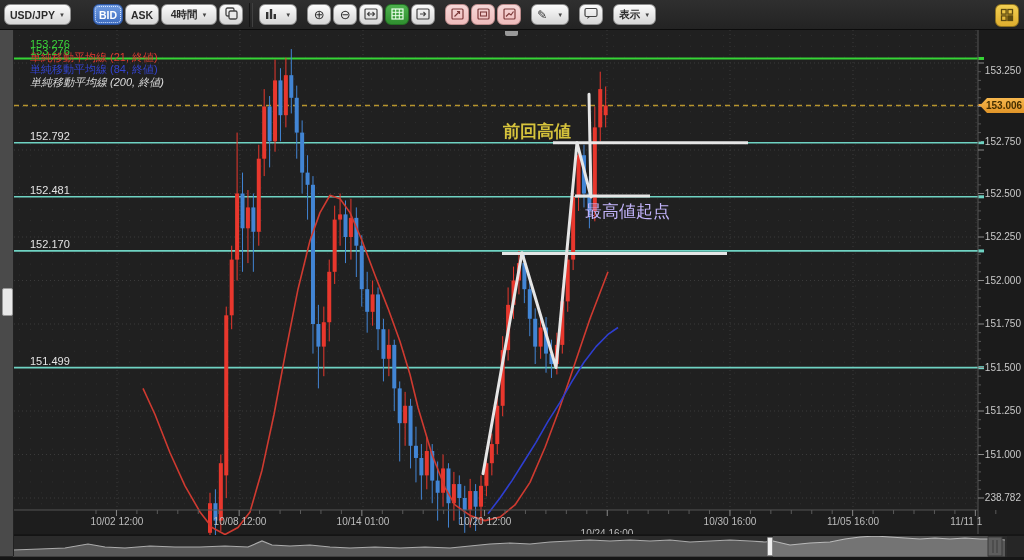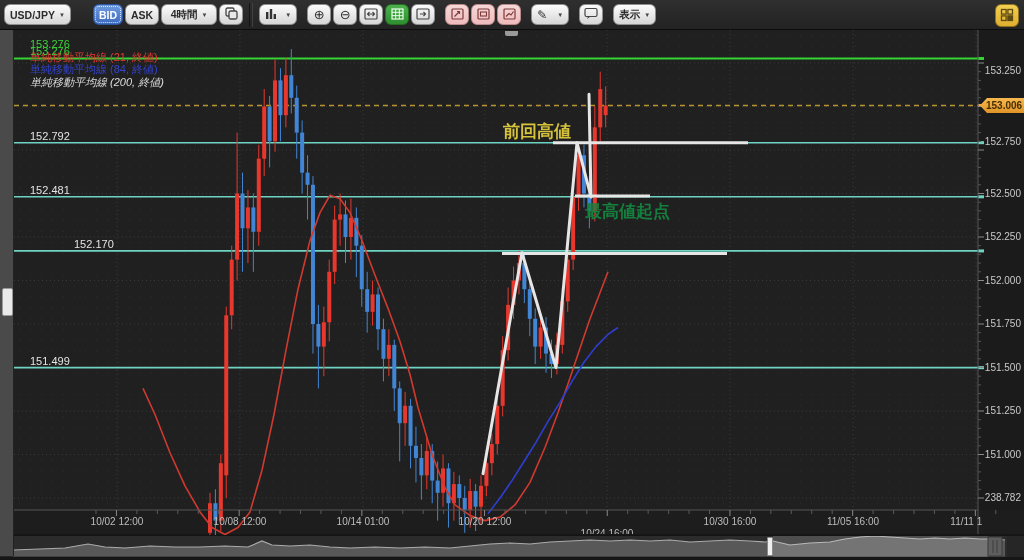--- a/index.html
+++ b/index.html
@@ -39,21 +39,21 @@
   #scene{position:absolute;left:0;top:0;width:1024px;height:560px;z-index:1;}
   
   .ovl{position:absolute;z-index:2;white-space:nowrap;}
   #legend{left:30px;top:38px;font-size:11px;line-height:12.5px;}
   #legend .lg-green{color:#3ad43a;}
   #legend .lg-red{color:#e23a30;}
   #legend .lg-blue{color:#3343cf;}
   #legend .lg-white{color:#dcdcdc;font-style:italic;}
   #note-4h{left:128px;top:84px;font-size:26px;font-weight:bold;color:#d6c33c;letter-spacing:2px;}
   #note-ph{left:503px;top:120px;font-size:17px;font-weight:bold;color:#d6c33c;}
-  #note-ko{left:585px;top:200px;font-size:17px;font-weight:bold;color:#15803d;}
+  #note-ko{left:585px;top:200px;font-size:17px;font-weight:normal;color:#c4b5fd;}
   .lvlab{position:absolute;left:30px;font-size:11px;color:#e4e4e4;z-index:2;}
   .lvlab.green{color:#3ad43a;}
   .ylab{position:absolute;left:984px;width:37px;text-align:right;font-size:10px;color:#c9c9c9;z-index:2;}
   #xaxis{position:absolute;left:14px;top:510px;width:968px;height:24px;overflow:hidden;z-index:2;}
   .xlab{position:absolute;top:6px;transform:translateX(-50%);font-size:10px;color:#bdbdbd;white-space:nowrap;}
   #price-badge{position:absolute;left:980px;top:98px;width:44px;height:15px;z-index:3;
     background:linear-gradient(#f7b84e,#e09428);color:#452f00;font-size:10px;font-weight:bold;
     line-height:15px;text-align:left;padding-left:6px;box-sizing:border-box;
     clip-path:polygon(0 50%,7px 0,100% 0,100% 100%,7px 100%);}
   #nav-handle{position:absolute;left:767px;top:537px;width:6px;height:19px;background:#efefef;
@@ -505,21 +505,21 @@
       <div class="xlab" style="left: 471px;">10/20 12:00</div>
       <div class="xlab" style="left: 593px; margin-top: 12px;">10/24 16:00</div>
       <div class="xlab" style="left: 716px;">10/30 16:00</div>
       <div class="xlab" style="left: 839px;">11/05 16:00</div>
       <div class="xlab" style="left: 962px;">11/11 16:00</div>
     </div>
 
 <div class="lvlab green" style="top: 45.476px;">153.276</div>
     <div class="lvlab" style="top: 129.692px;">152.792</div>
     <div class="lvlab" style="top: 183.806px;">152.481</div>
-    <div class="lvlab" style="top: 237.92px; margin-left: 44px;">152.170</div>
+    <div class="lvlab" style="top: 237.92px;">152.170</div>
     <div class="lvlab" style="top: 354.674px;">151.499</div>
     <div class="ylab" style="top: 57px; margin-top: 8px;">153.250</div>
     <div class="ylab" style="top: 136px;">152.750</div>
     <div class="ylab" style="top: 187.5px;">152.500</div>
     <div class="ylab" style="top: 231px;">152.250</div>
     <div class="ylab" style="top: 274.5px;">152.000</div>
     <div class="ylab" style="top: 318px;">151.750</div>
     <div class="ylab" style="top: 361.5px;">151.500</div>
     <div class="ylab" style="top: 405px;">151.250</div>
     <div class="ylab" style="top: 448.5px;">151.000</div>

